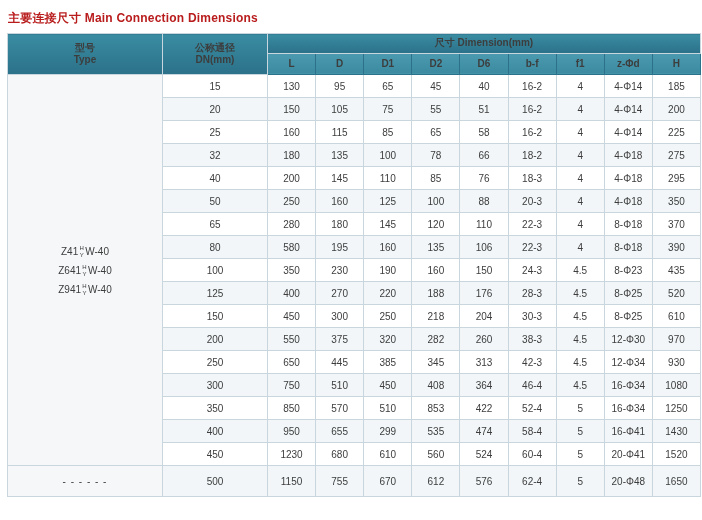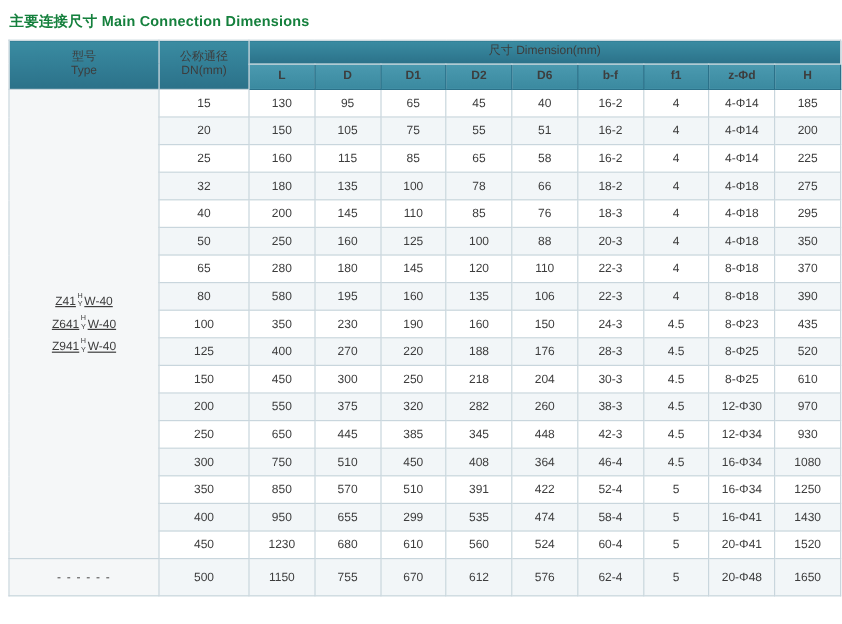--- a/index.html
+++ b/index.html
@@ -17,45 +17,45 @@
   .page {
     position: relative;
     width: 702px;
     height: 520px;
     box-sizing: border-box;
     padding: 8px 4px 0 4px;
   }
   .title {
     font-size: 12px;
     font-weight: bold;
-    color: #15803d;
+    color: #b91c1c;
     padding: 2px 0 6px 4px;
     letter-spacing: 0.2px;
   }
   table.dims {
     border-collapse: collapse;
     width: 694px;
     margin-left: 3px;
     table-layout: fixed;
   }
   table.dims th, table.dims td {
     border: 1px solid #c9d6dd;
     text-align: center;
     vertical-align: middle;
     font-size: 10px;
     color: #3d3d3d;
   }
   thead th {
     background: #2e7d93;
     background: linear-gradient(180deg,#3a8ca2 0%, #2b7189 100%);
     color: #ffffff;
-    font-weight: normal;
+    font-weight: bold;
     border: 1px solid #2b7189;
     font-size: 11px;
-    padding: 3px 3px;
+    padding: 3px 18px;
     line-height: 1.25;
   }
   thead th.sub {
     background: linear-gradient(180deg,#4b9ab0 0%, #3b8aa0 100%);
     border: 1px solid #2b7189;
     font-weight: bold;
     font-size: 10px;
     padding: 4px 2px;
   }
   th.type-col {
@@ -76,21 +76,20 @@
   }
   td.type-cell {
     background: #f5f7f8 !important;
     font-size: 10px;
     line-height: 1.9;
     color: #3d3d3d;
     padding: 4px 2px;
   }
   .type-line {
     white-space: nowrap;
-    text-decoration: underline;
   }
   .sub-yx {
     display: inline-block;
     position: relative;
     width: 7px;
     vertical-align: middle;
     font-size: 6px;
     line-height: 1;
     text-align: center;
     color: #3d3d3d;
@@ -291,21 +290,21 @@
         <td>4.5</td>
         <td>12-Φ30</td>
         <td>970</td>
       </tr>
       <tr>
         <td>250</td>
         <td>650</td>
         <td>445</td>
         <td>385</td>
         <td>345</td>
-        <td>448</td>
+        <td>313</td>
         <td>42-3</td>
         <td>4.5</td>
         <td>12-Φ34</td>
         <td>930</td>
       </tr>
       <tr>
         <td>300</td>
         <td>750</td>
         <td>510</td>
         <td>450</td>
@@ -314,21 +313,21 @@
         <td>46-4</td>
         <td>4.5</td>
         <td>16-Φ34</td>
         <td>1080</td>
       </tr>
       <tr>
         <td>350</td>
         <td>850</td>
         <td>570</td>
         <td>510</td>
-        <td>391</td>
+        <td>853</td>
         <td>422</td>
         <td>52-4</td>
         <td>5</td>
         <td>16-Φ34</td>
         <td>1250</td>
       </tr>
       <tr>
         <td>400</td>
         <td>950</td>
         <td>655</td>

